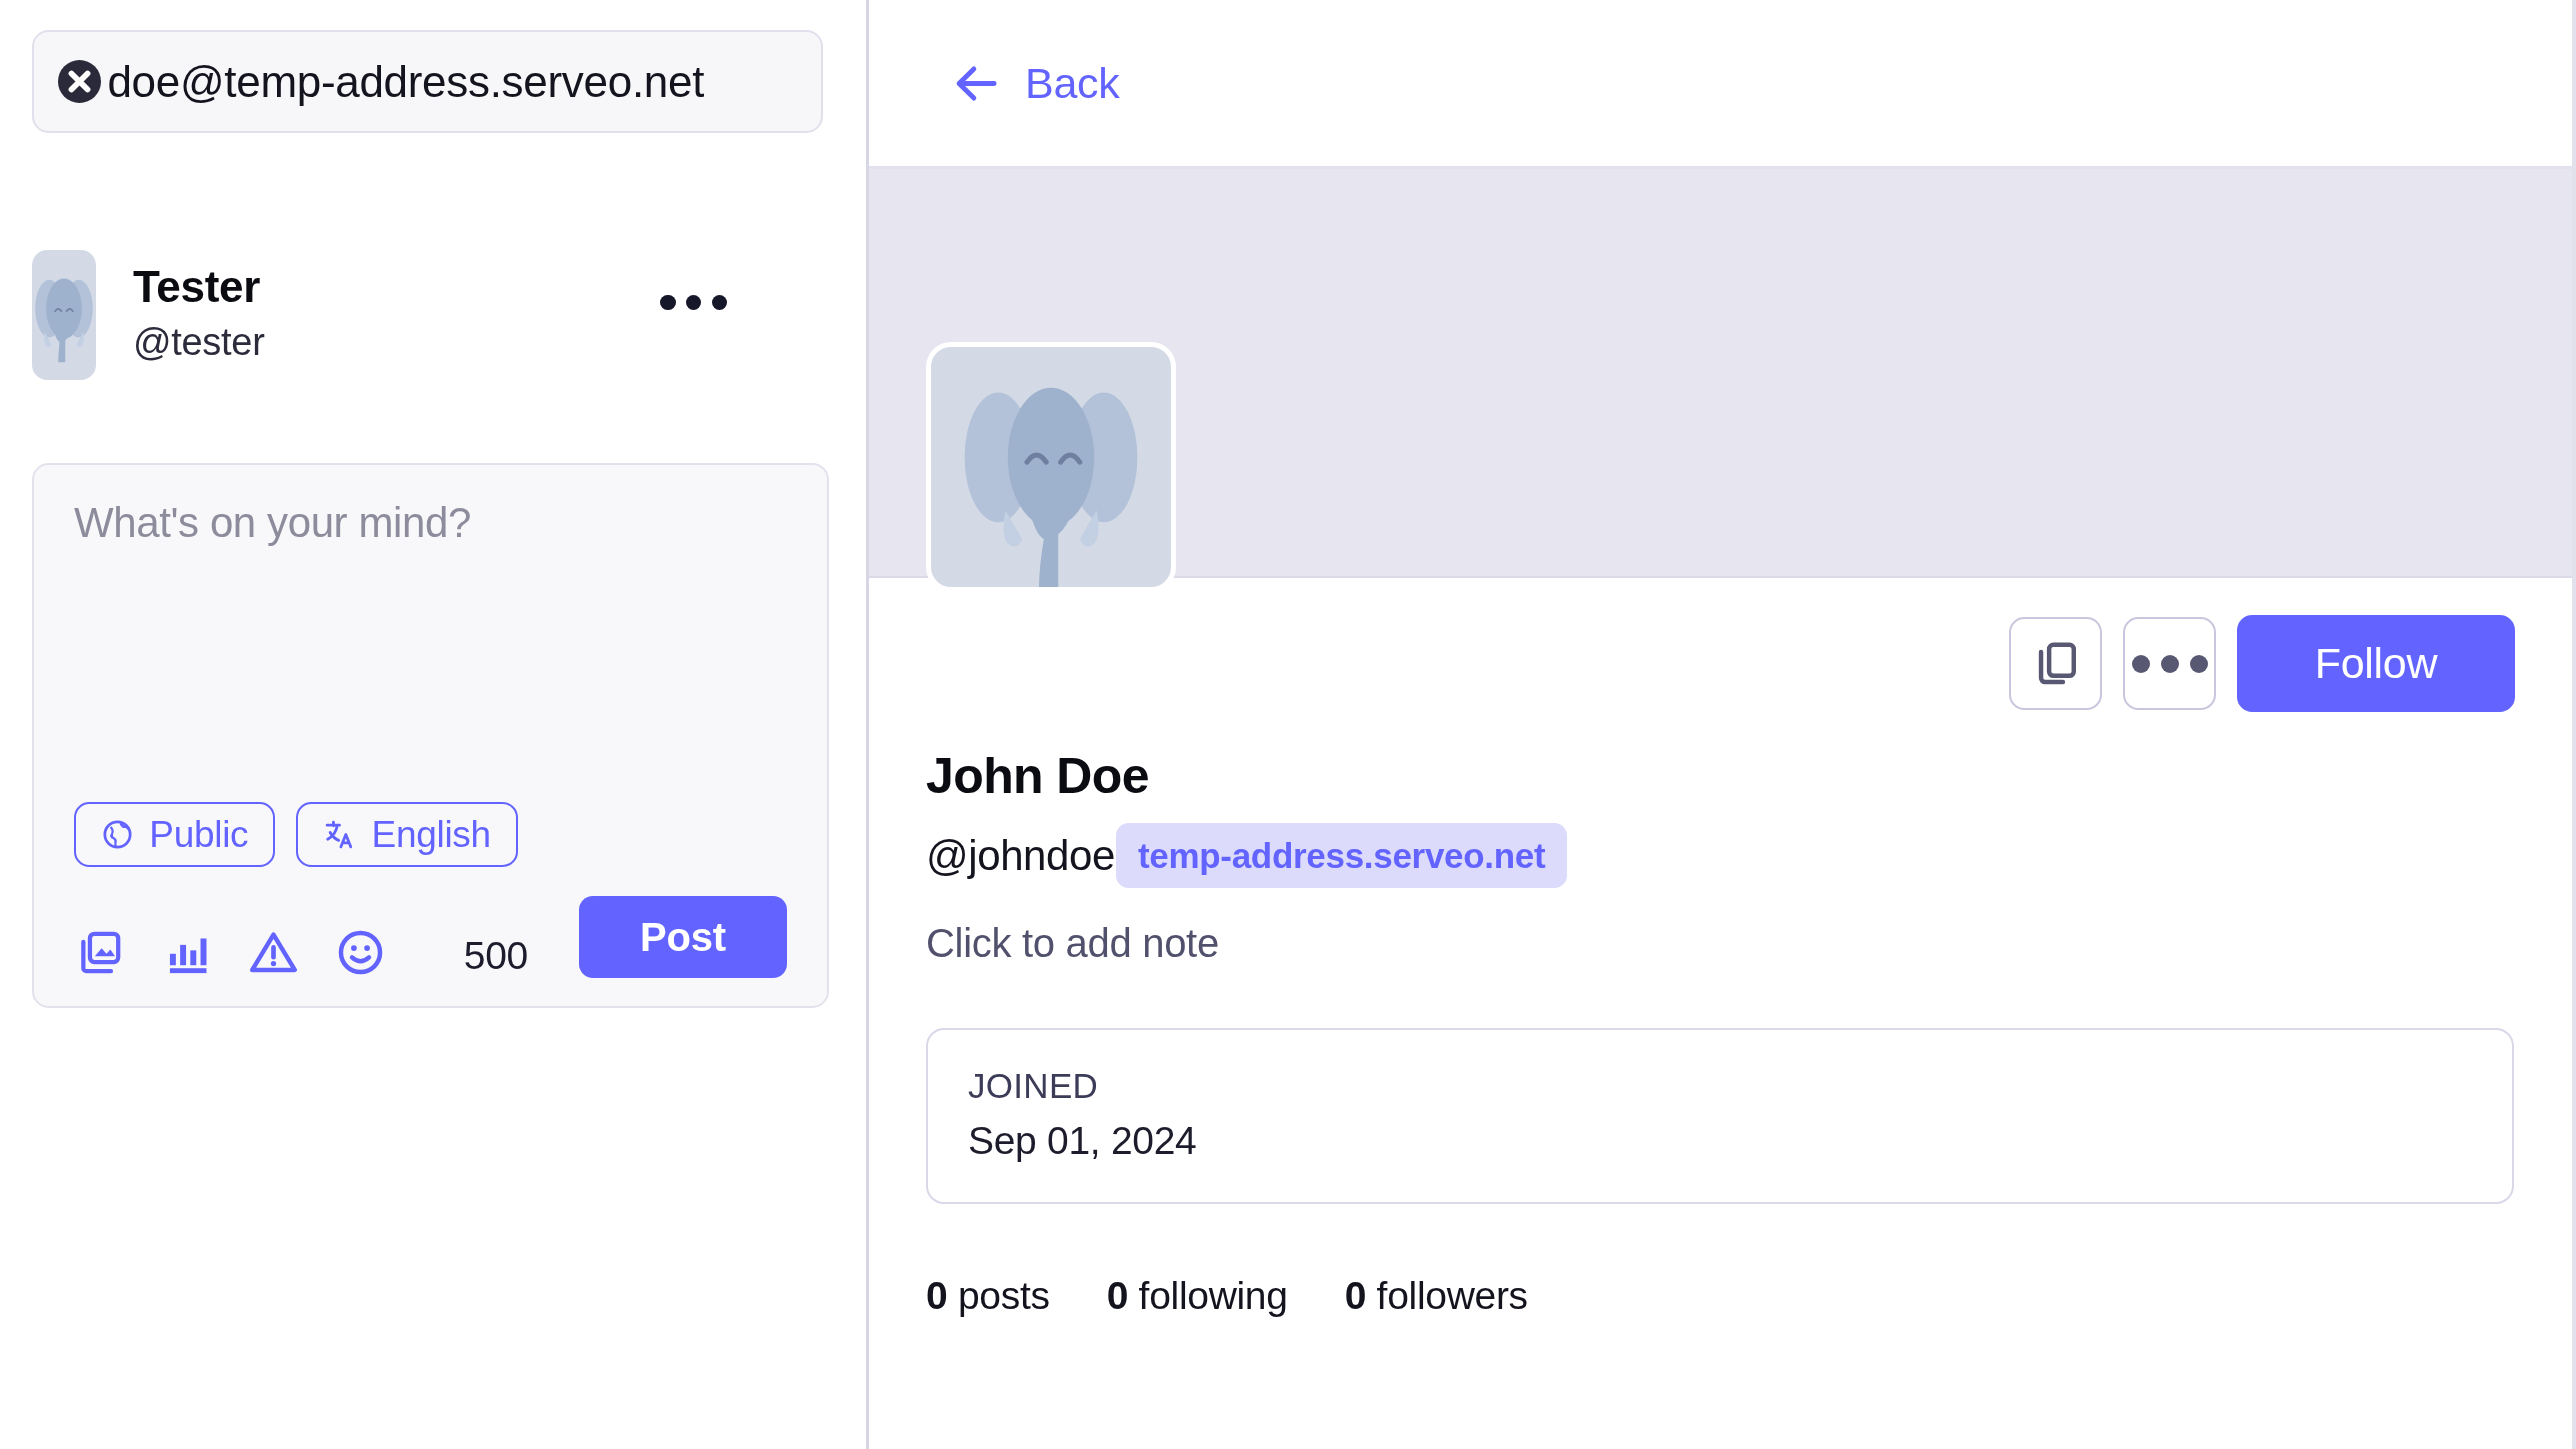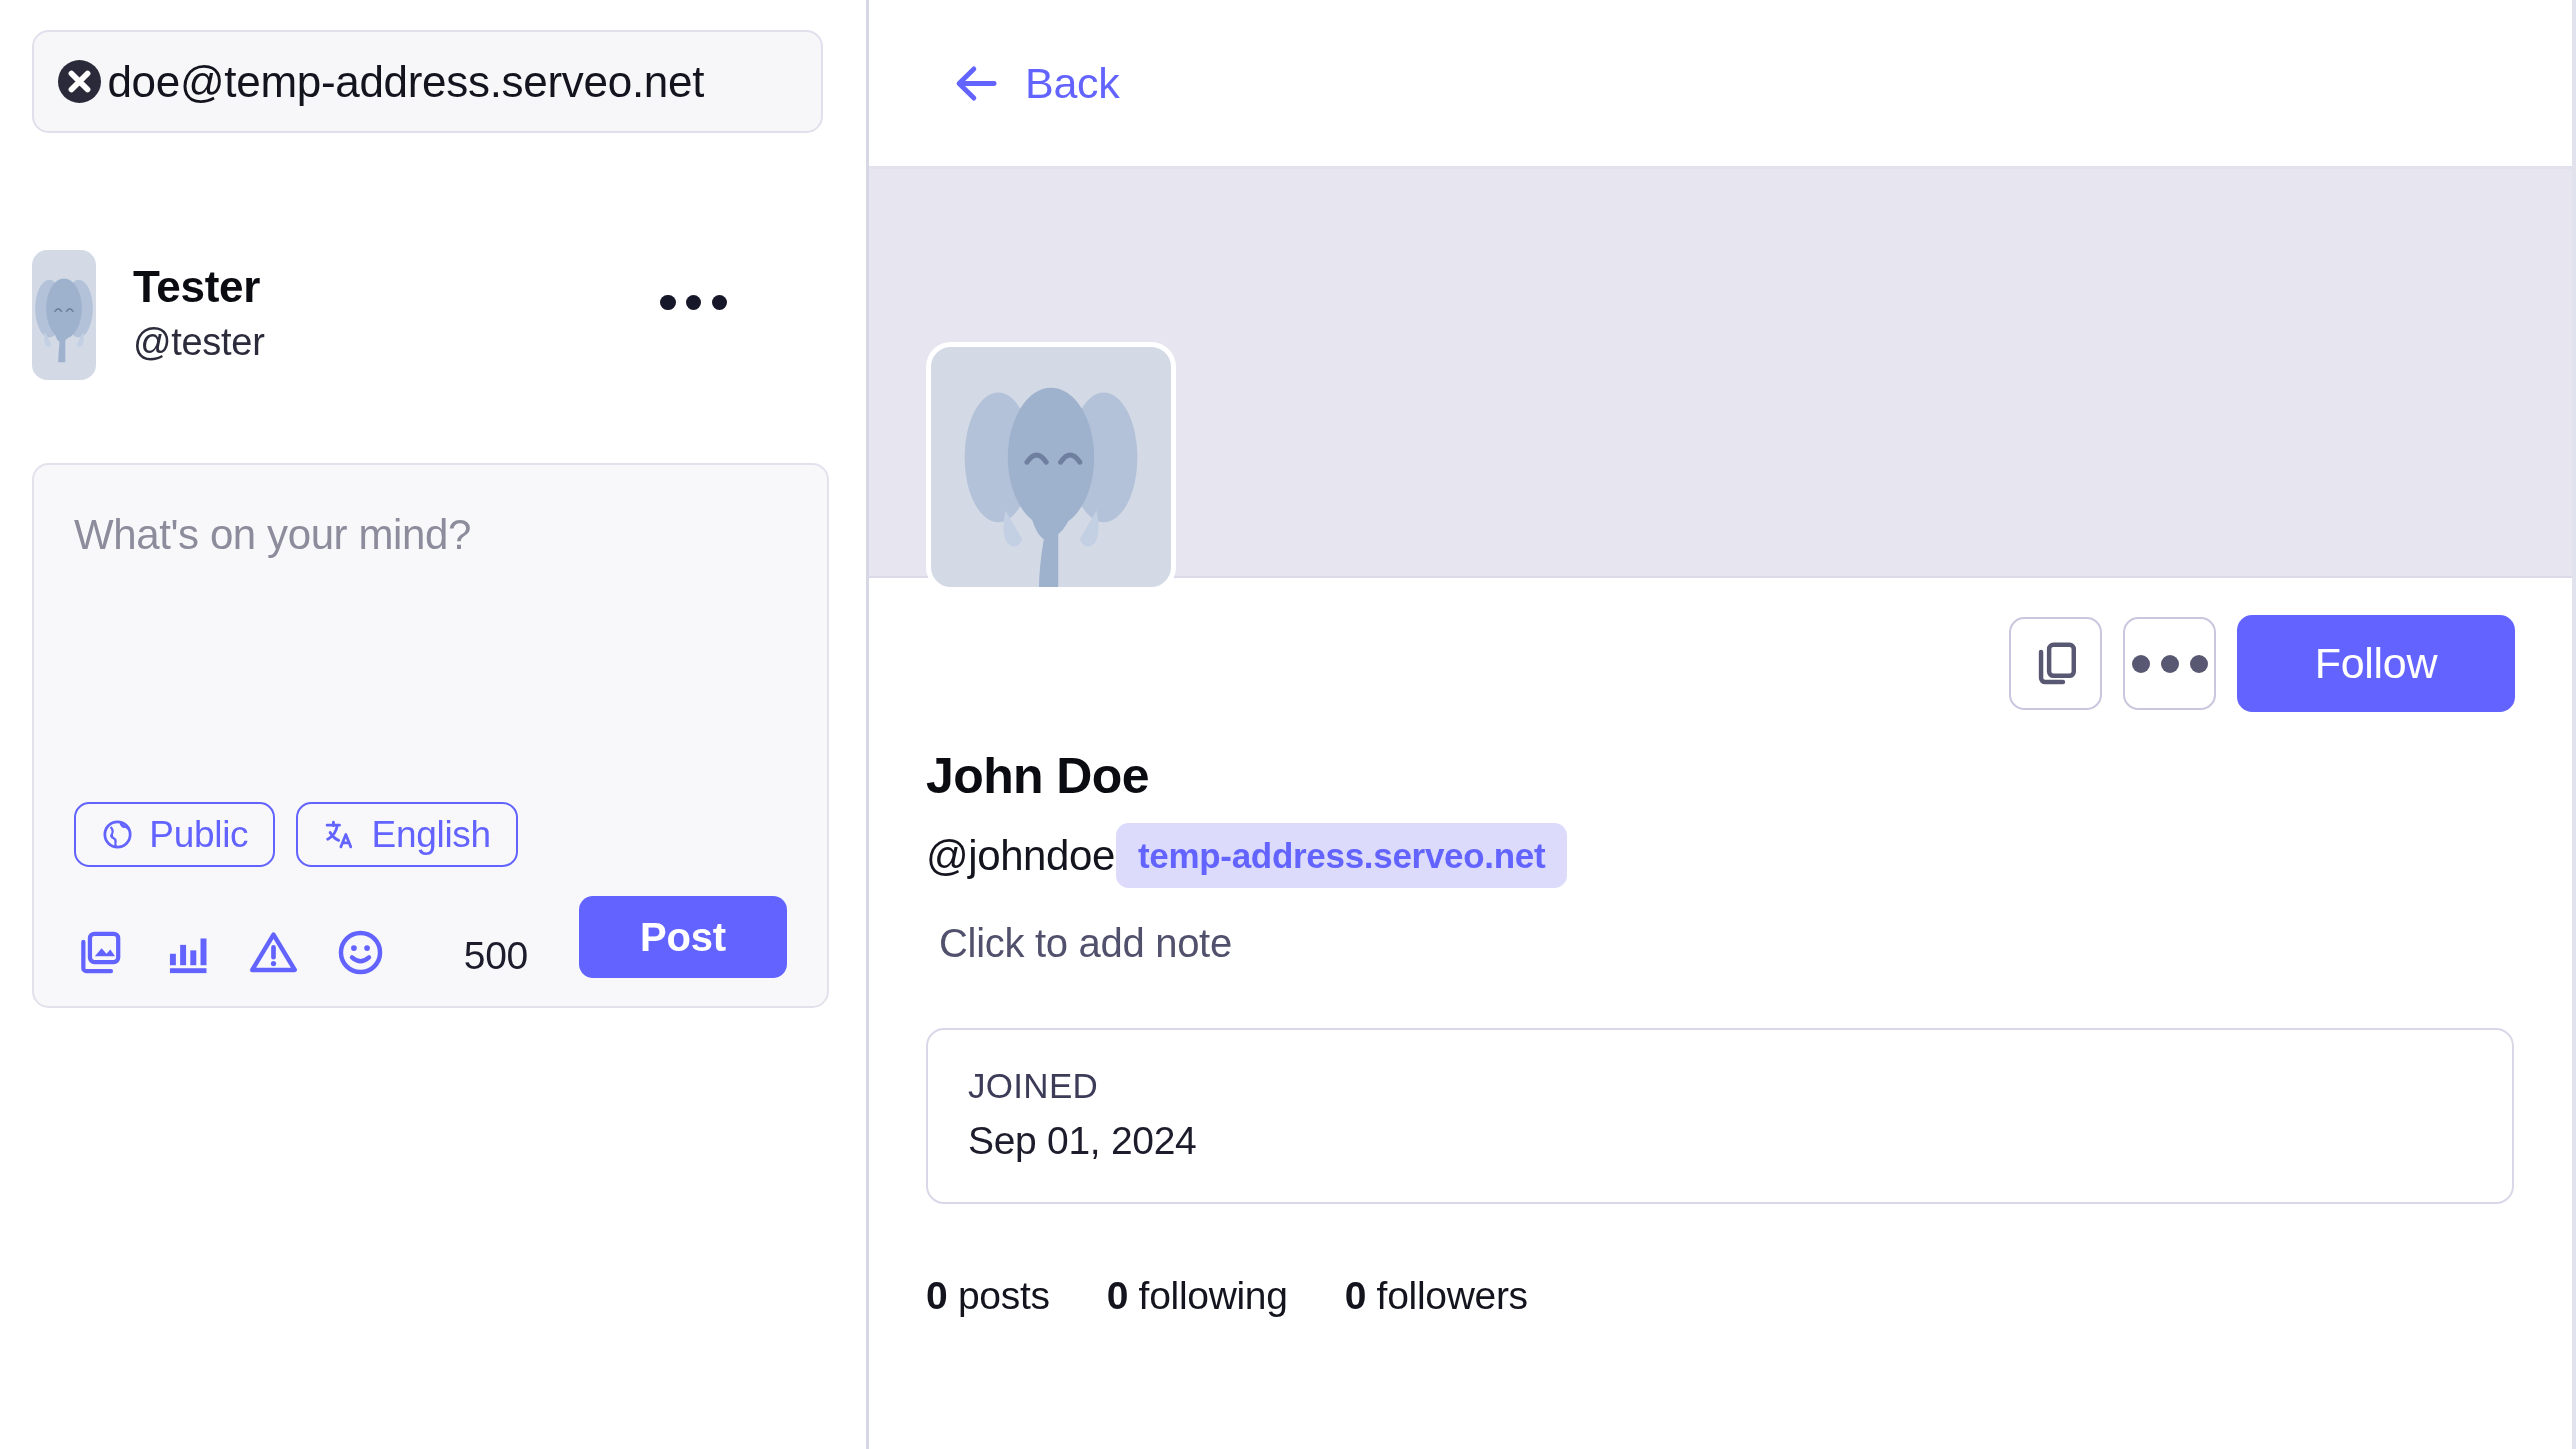--- a/index.html
+++ b/index.html
@@ -147,21 +147,20 @@
     padding: 35px 40px 28px 40px;
     display: flex;
     flex-direction: column;
   }
 
   .composer-placeholder {
     font-size: 42px;
     color: #8c8c9c;
     letter-spacing: -0.4px;
     line-height: 1.1;
-    margin-top: 12px;
   }
 
   .composer-spacer { flex: 1 1 auto; }
 
   .pill-row { display: flex; gap: 21px; margin-bottom: 29px; }
 
   .pill {
     border: 2.8px solid #6364ff;
     border-radius: 15.3px;
     height: 65px;
@@ -325,21 +324,20 @@
     color: #3b3b55;
     letter-spacing: 0.4px;
   }
 
   .note-placeholder {
     margin-top: 33px;
     font-size: 40px;
     color: #51516d;
     letter-spacing: -0.3px;
     cursor: pointer;
-    margin-left: 13px;
   }
 
   .joined-card {
     margin-top: 54px;
     margin-left: 57px;
     margin-right: 58px;
     border: 2.8px solid #d9d8e8;
     border-radius: 18px;
     padding: 36px 40px 39px 40px;
   }

